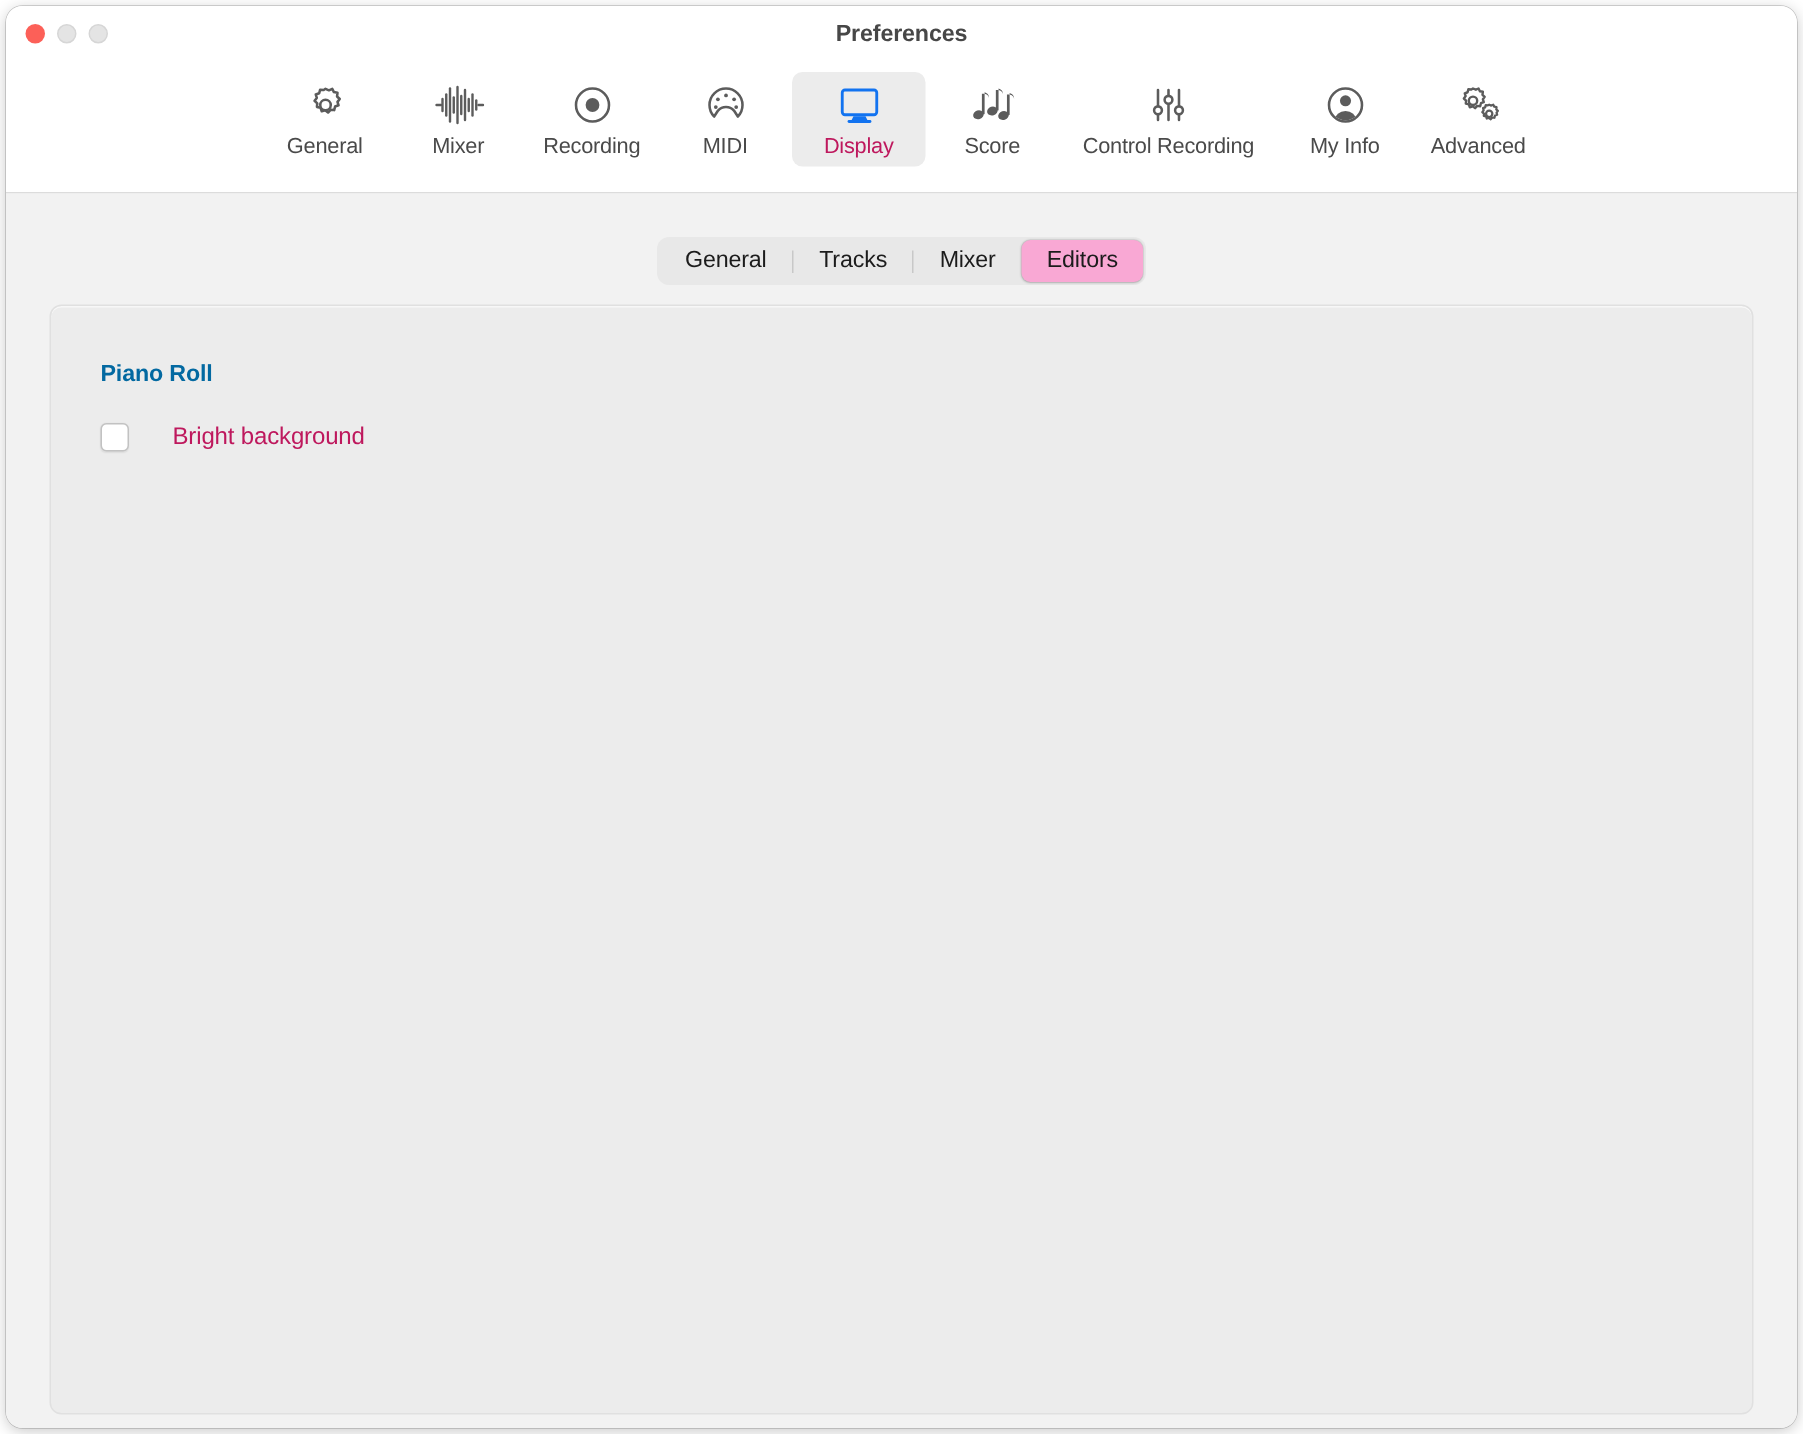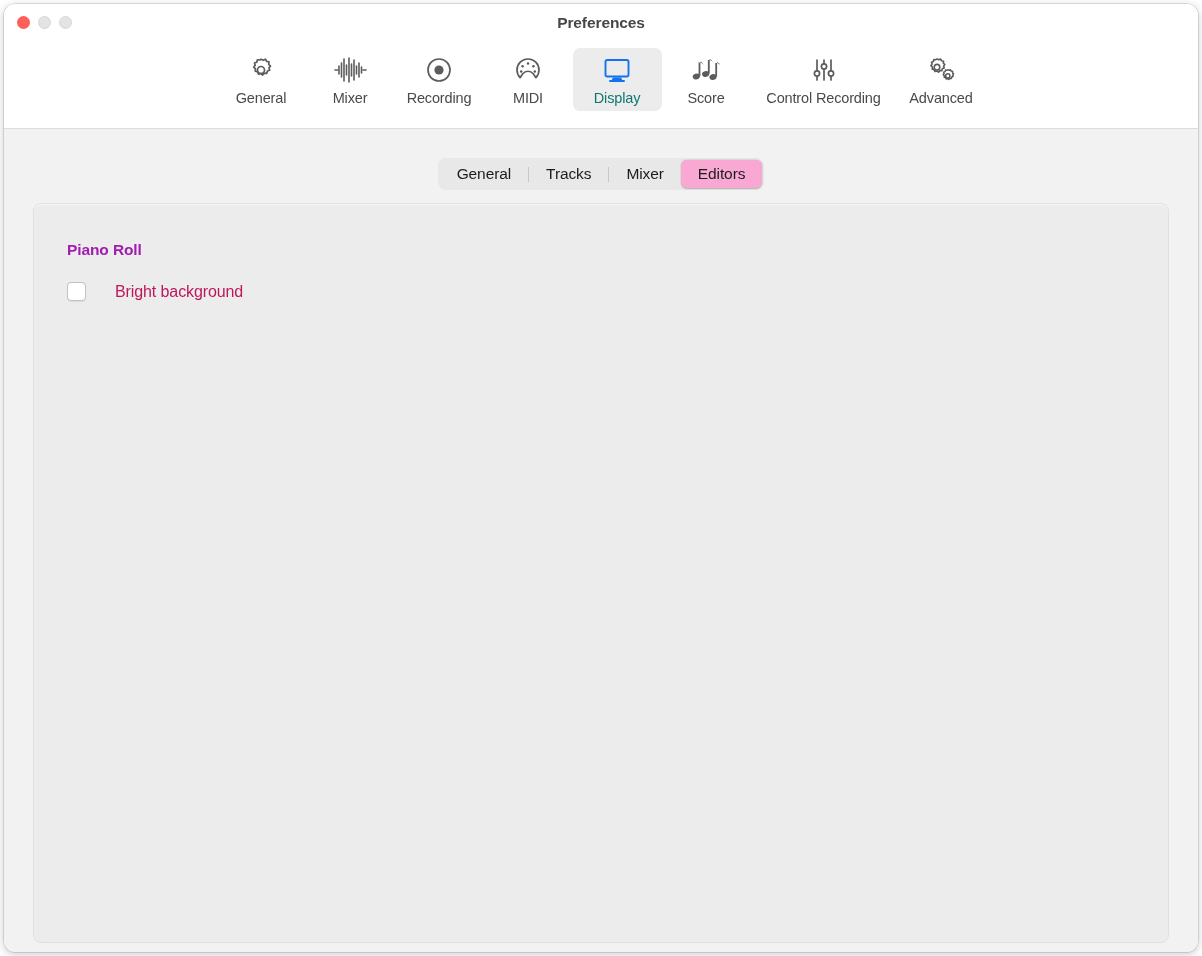--- a/index.html
+++ b/index.html
@@ -94,21 +94,21 @@
     justify-content: center;
   }
   .tb-icon svg { display: block; }
   .tb-label {
     margin-top: 4px;
     font-size: 14.5px;
     color: #4a4a4a;
     white-space: nowrap;
     letter-spacing: -0.15px;
   }
-  .tb-item.selected .tb-label { color: #0f766e; }
+  .tb-item.selected .tb-label { color: #be185d; }
 
   
   #body {
     flex: 1 1 auto;
     position: relative;
     background: #f2f2f2;
     display: flex;
     flex-direction: column;
     align-items: center;
   }
@@ -158,21 +158,21 @@
     position: relative;
     box-shadow: inset 0 1px 0 rgba(255,255,255,0.6);
   }
 
   #group-title {
     position: absolute;
     left: 33px;
     top: 37px;
     font-size: 15.5px;
     font-weight: bold;
-    color: #a21caf;
+    color: #0369a1;
     letter-spacing: -0.1px;
   }
 
   .checkbox-row {
     position: absolute;
     left: 33px;
     top: 78px;
     display: flex;
     align-items: center;
     gap: 9px;
@@ -310,20 +310,37 @@
               <line x1="22" y1="5" x2="22" y2="25"></line>
               <circle cx="8" cy="18.5" r="2.6" fill="#ffffff"></circle>
               <circle cx="15" cy="11.5" r="2.6" fill="#ffffff"></circle>
               <circle cx="22" cy="18.5" r="2.6" fill="#ffffff"></circle>
             </g>
           </svg>
         </span>
         <span class="tb-label">Control Recording</span>
       </div>
 
+      <div class="tb-item">
+        <span class="tb-icon">
+          <svg width="30" height="30" viewBox="0 0 30 30">
+            <defs>
+              <clipPath id="clipCircle">
+                  <circle cx="15" cy="15" r="10.2"></circle>
+                </clipPath>
+            </defs>
+            <circle cx="15" cy="15" r="11" fill="none" stroke="#5c5c5c" stroke-width="1.7"></circle>
+            <g clip-path="url(#clipCircle)" fill="#5c5c5c">
+              <circle cx="15" cy="12.2" r="3.7"></circle>
+              <ellipse cx="15" cy="25.2" rx="7.2" ry="6.2"></ellipse>
+            </g>
+          </svg>
+        </span>
+        <span class="tb-label">My Info</span>
+      </div>
 
       <div class="tb-item">
         <span class="tb-icon">
           <svg width="32" height="30" viewBox="0 0 32 30">
             <g fill="none" stroke="#5c5c5c" stroke-width="1.6" stroke-linejoin="round">
               <path d="M12 4.0 l1.9 0.8 1.8-0.8 0.9 1.8 2.0 0.4 -0.3 2.0 1.5 1.4 -1.2 1.6 0.6 1.9 -1.9 0.7 -0.5 2.0 -2.0-0.2 -1.4 1.5 -1.6-1.2 -1.9 0.6 -0.7-1.9 -2.0-0.5 0.2-2.0 -1.5-1.4 1.2-1.6 -0.6-1.9 1.9-0.7 0.5-2.0 2.0 0.2z"></path>
               <circle cx="12" cy="12.2" r="2.8"></circle>
             </g>
             <g fill="none" stroke="#5c5c5c" stroke-width="1.5" stroke-linejoin="round">
               <path d="M22.8 14.8 l1.4 0.6 1.3-0.6 0.7 1.3 1.5 0.3 -0.2 1.5 1.1 1.0 -0.9 1.2 0.4 1.4 -1.4 0.5 -0.4 1.5 -1.5-0.1 -1.0 1.1 -1.2-0.9 -1.4 0.4 -0.5-1.4 -1.5-0.4 0.1-1.5 -1.1-1.0 0.9-1.2 -0.4-1.4 1.4-0.5 0.4-1.5 1.5 0.1z"></path>

